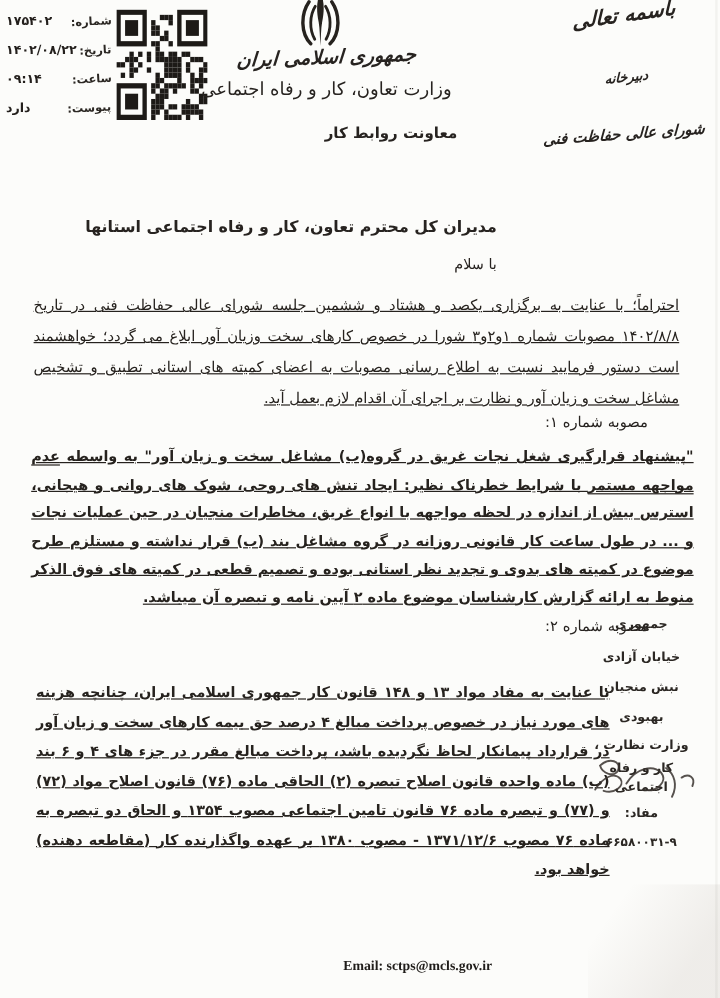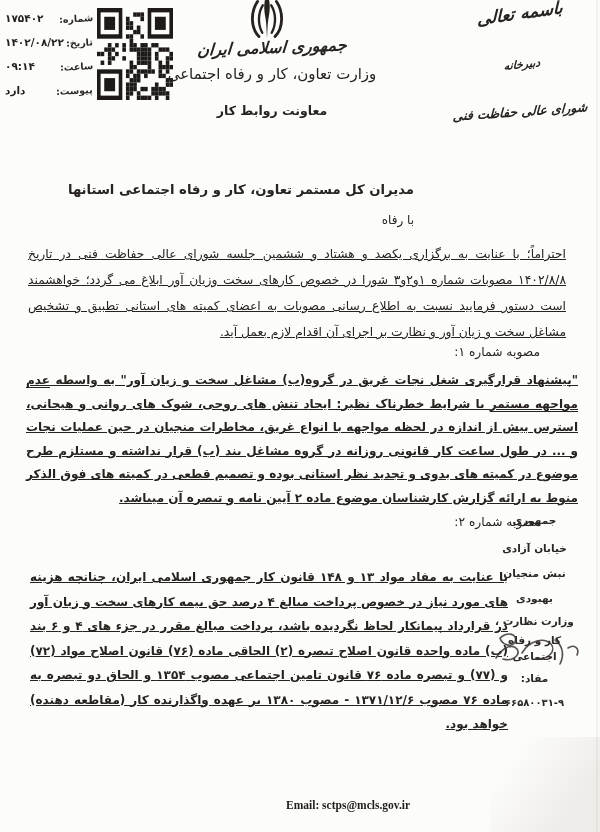--- a/index.html
+++ b/index.html
@@ -16,21 +16,21 @@
   .sval { font-size:10.5px; font-weight:bold; color:#231f1c; letter-spacing:0.5px; }
   
   .qr { position:absolute; left:97px; top:8px; width:76px; height:92px; }
   .qr svg { width:100%; height:100%; }
   
   .emblem { position:absolute; left:236px; top:-7px; width:62px; height:52px; }
   .emblem svg { width:100%; height:100%; }
   .lh-center { position:absolute; left:163px; top:38px; width:218px; text-align:center; direction:rtl; }
   .country { font-size:16px; font-weight:bold; font-style:italic; transform:rotate(-2deg) skewX(-6deg); margin-bottom:8px; white-space:nowrap; }
   .ministry { font-size:15px; font-weight:normal; margin-bottom:20px; white-space:nowrap; }
-  .dept { font-size:12.5px; font-weight:bold; white-space:nowrap; }
+  .dept { font-size:12.5px; font-weight:bold; white-space:nowrap;text-align:right; }
   
   .besmeleh { position:absolute; left:468px; top:3px; width:104px; text-align:center;
     font-size:17px; font-weight:bold; font-style:italic; transform:rotate(-8deg) skewX(-8deg); white-space:nowrap; }
   .secretariat { position:absolute; left:490px; top:58px; width:64px; text-align:center;
     font-size:11px; font-weight:bold; font-style:italic; transform:rotate(-6deg) skewX(-6deg); white-space:nowrap; }
   .council { position:absolute; left:452px; top:104px; width:136px; text-align:center;
     font-size:12.5px; font-weight:bold; font-style:italic; transform:rotate(-4deg) skewX(-6deg); white-space:nowrap; }
   
   .addressee { position:absolute; right:186px; top:182px; direction:rtl;
     font-size:13.2px; font-weight:bold; white-space:nowrap; }
@@ -245,22 +245,22 @@
   <div class="lh-center">
     <div class="country">جمهوری اسلامی ایران</div>
     <div class="ministry">وزارت تعاون، کار و رفاه اجتماعی</div>
     <div class="dept">معاونت روابط کار</div>
   </div>
 
   <div class="besmeleh" dir="rtl">باسمه تعالی</div>
   <div class="secretariat" dir="rtl">دبیرخانه</div>
   <div class="council" dir="rtl">شورای عالی حفاظت فنی</div>
 
-  <div class="addressee">مدیران کل مستمر تعاون، کار و رفاه اجتماعی استانها</div>
-  <div class="salutation">با رفاه</div>
+  <div class="addressee">مدیران کل محترم تعاون، کار و رفاه اجتماعی استانها</div>
+  <div class="salutation">با سلام</div>
 
   <p class="para intro">احتراماً؛ با عنایت به برگزاری یکصد و هشتاد و ششمین جلسه شورای عالی حفاظت فنی در تاریخ ۱۴۰۲/۸/۸ مصوبات شماره ۱و۲و۳ شورا در خصوص کارهای سخت وزیان آور ابلاغ می گردد؛ خواهشمند است دستور فرمایید نسبت به اطلاع رسانی مصوبات به اعضای کمیته های استانی تطبیق و تشخیص مشاغل سخت و زیان آور و نظارت بر اجرای آن اقدام لازم بعمل آید.</p>
 
   <div class="res-heading rh1">مصوبه شماره ۱:</div>
   <p class="para r1body"><span>"پیشنهاد قرارگیری شغل نجات غریق در گروه(ب) مشاغل سخت و زیان آور" به واسطه </span><span class="ul">عدم مواجهه مستمر</span><span> با شرایط خطرناک نظیر: ایجاد تنش های روحی، شوک های روانی و هیجانی، استرس بیش از اندازه در لحظه مواجهه با انواع غریق، مخاطرات منجیان در حین عملیات نجات و ... در طول ساعت کار قانونی روزانه در گروه مشاغل بند (ب) قرار نداشته و مستلزم طرح موضوع در کمیته های بدوی و تجدید نظر استانی بوده و تصمیم قطعی در کمیته های فوق الذکر منوط به ارائه گزارش کارشناسان موضوع ماده ۲ آیین نامه و تبصره آن میباشد.</span></p>
 
   <div class="res-heading rh2">مصوبه شماره ۲:</div>
   <p class="para r2body">با عنایت به مفاد مواد ۱۳ و ۱۴۸ قانون کار جمهوری اسلامی ایران، چنانچه هزینه های مورد نیاز در خصوص پرداخت مبالغ ۴ درصد حق بیمه کارهای سخت و زیان آور در قرارداد پیمانکار لحاظ نگردیده باشد، پرداخت مبالغ مقرر در جزء های ۴ و ۶ بند (ب) ماده واحده قانون اصلاح تبصره (۲) الحاقی ماده (۷۶) قانون اصلاح مواد (۷۲) و (۷۷) و تبصره ماده ۷۶ قانون تامین اجتماعی مصوب ۱۳۵۴ و الحاق دو تبصره به ماده ۷۶ مصوب ۱۳۷۱/۱۲/۶ - مصوب ۱۳۸۰ بر عهده واگذارنده کار (مقاطعه دهنده) خواهد بود.</p>
 
   <div class="address">

